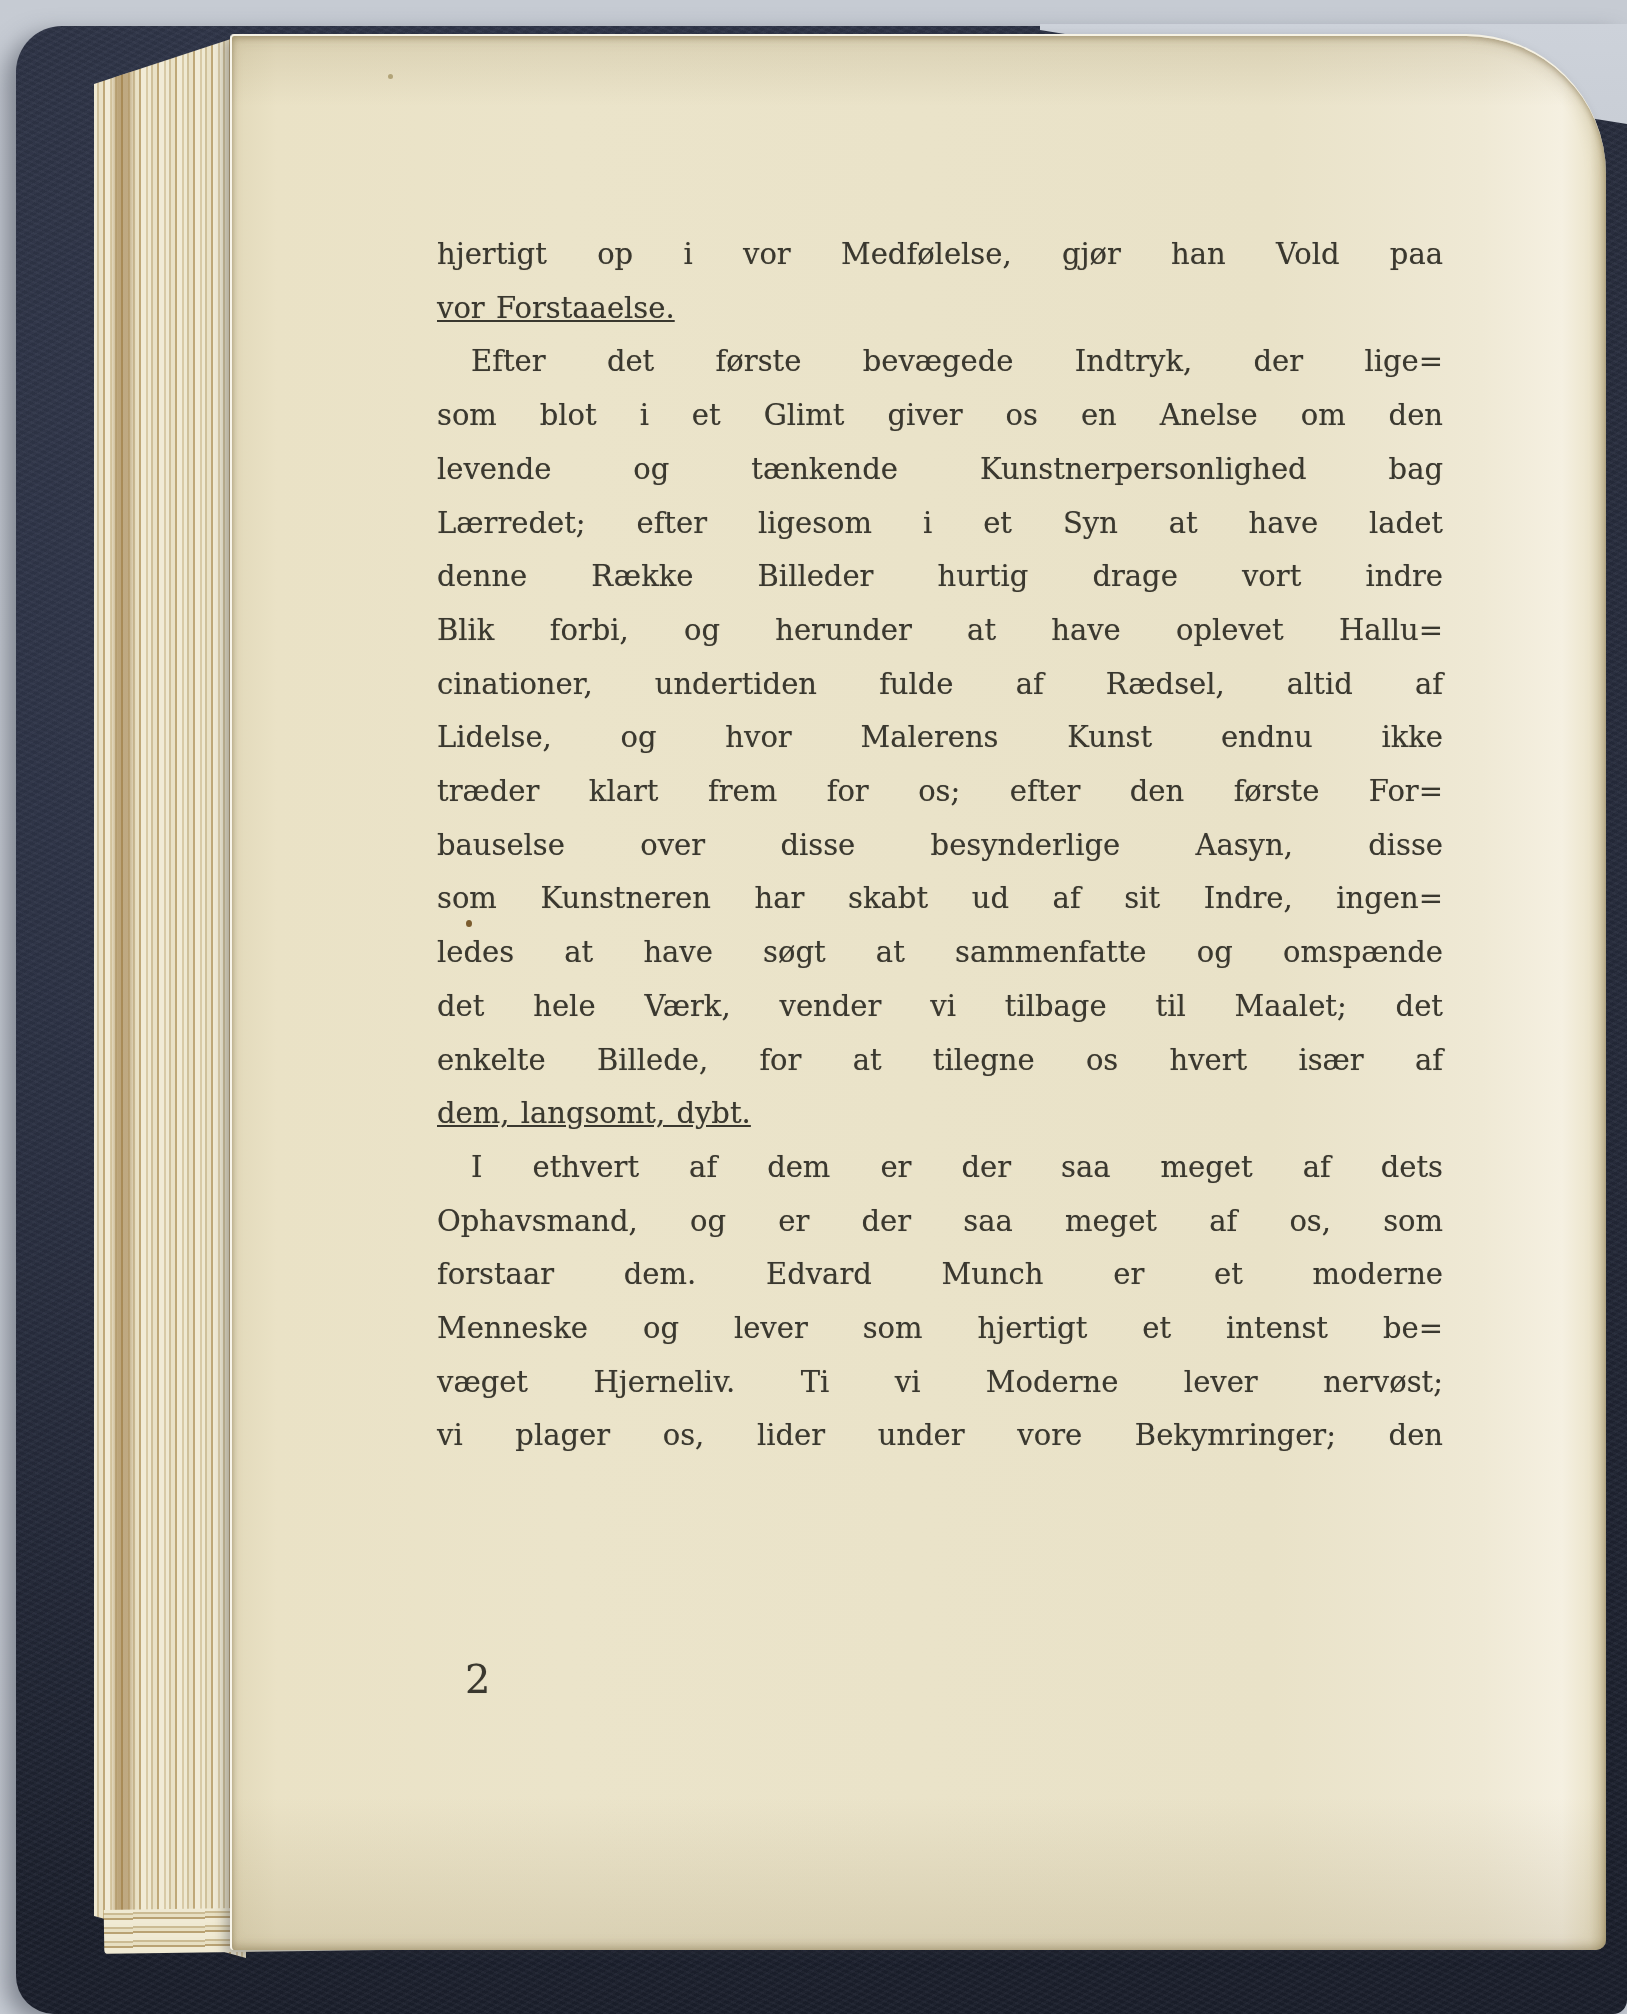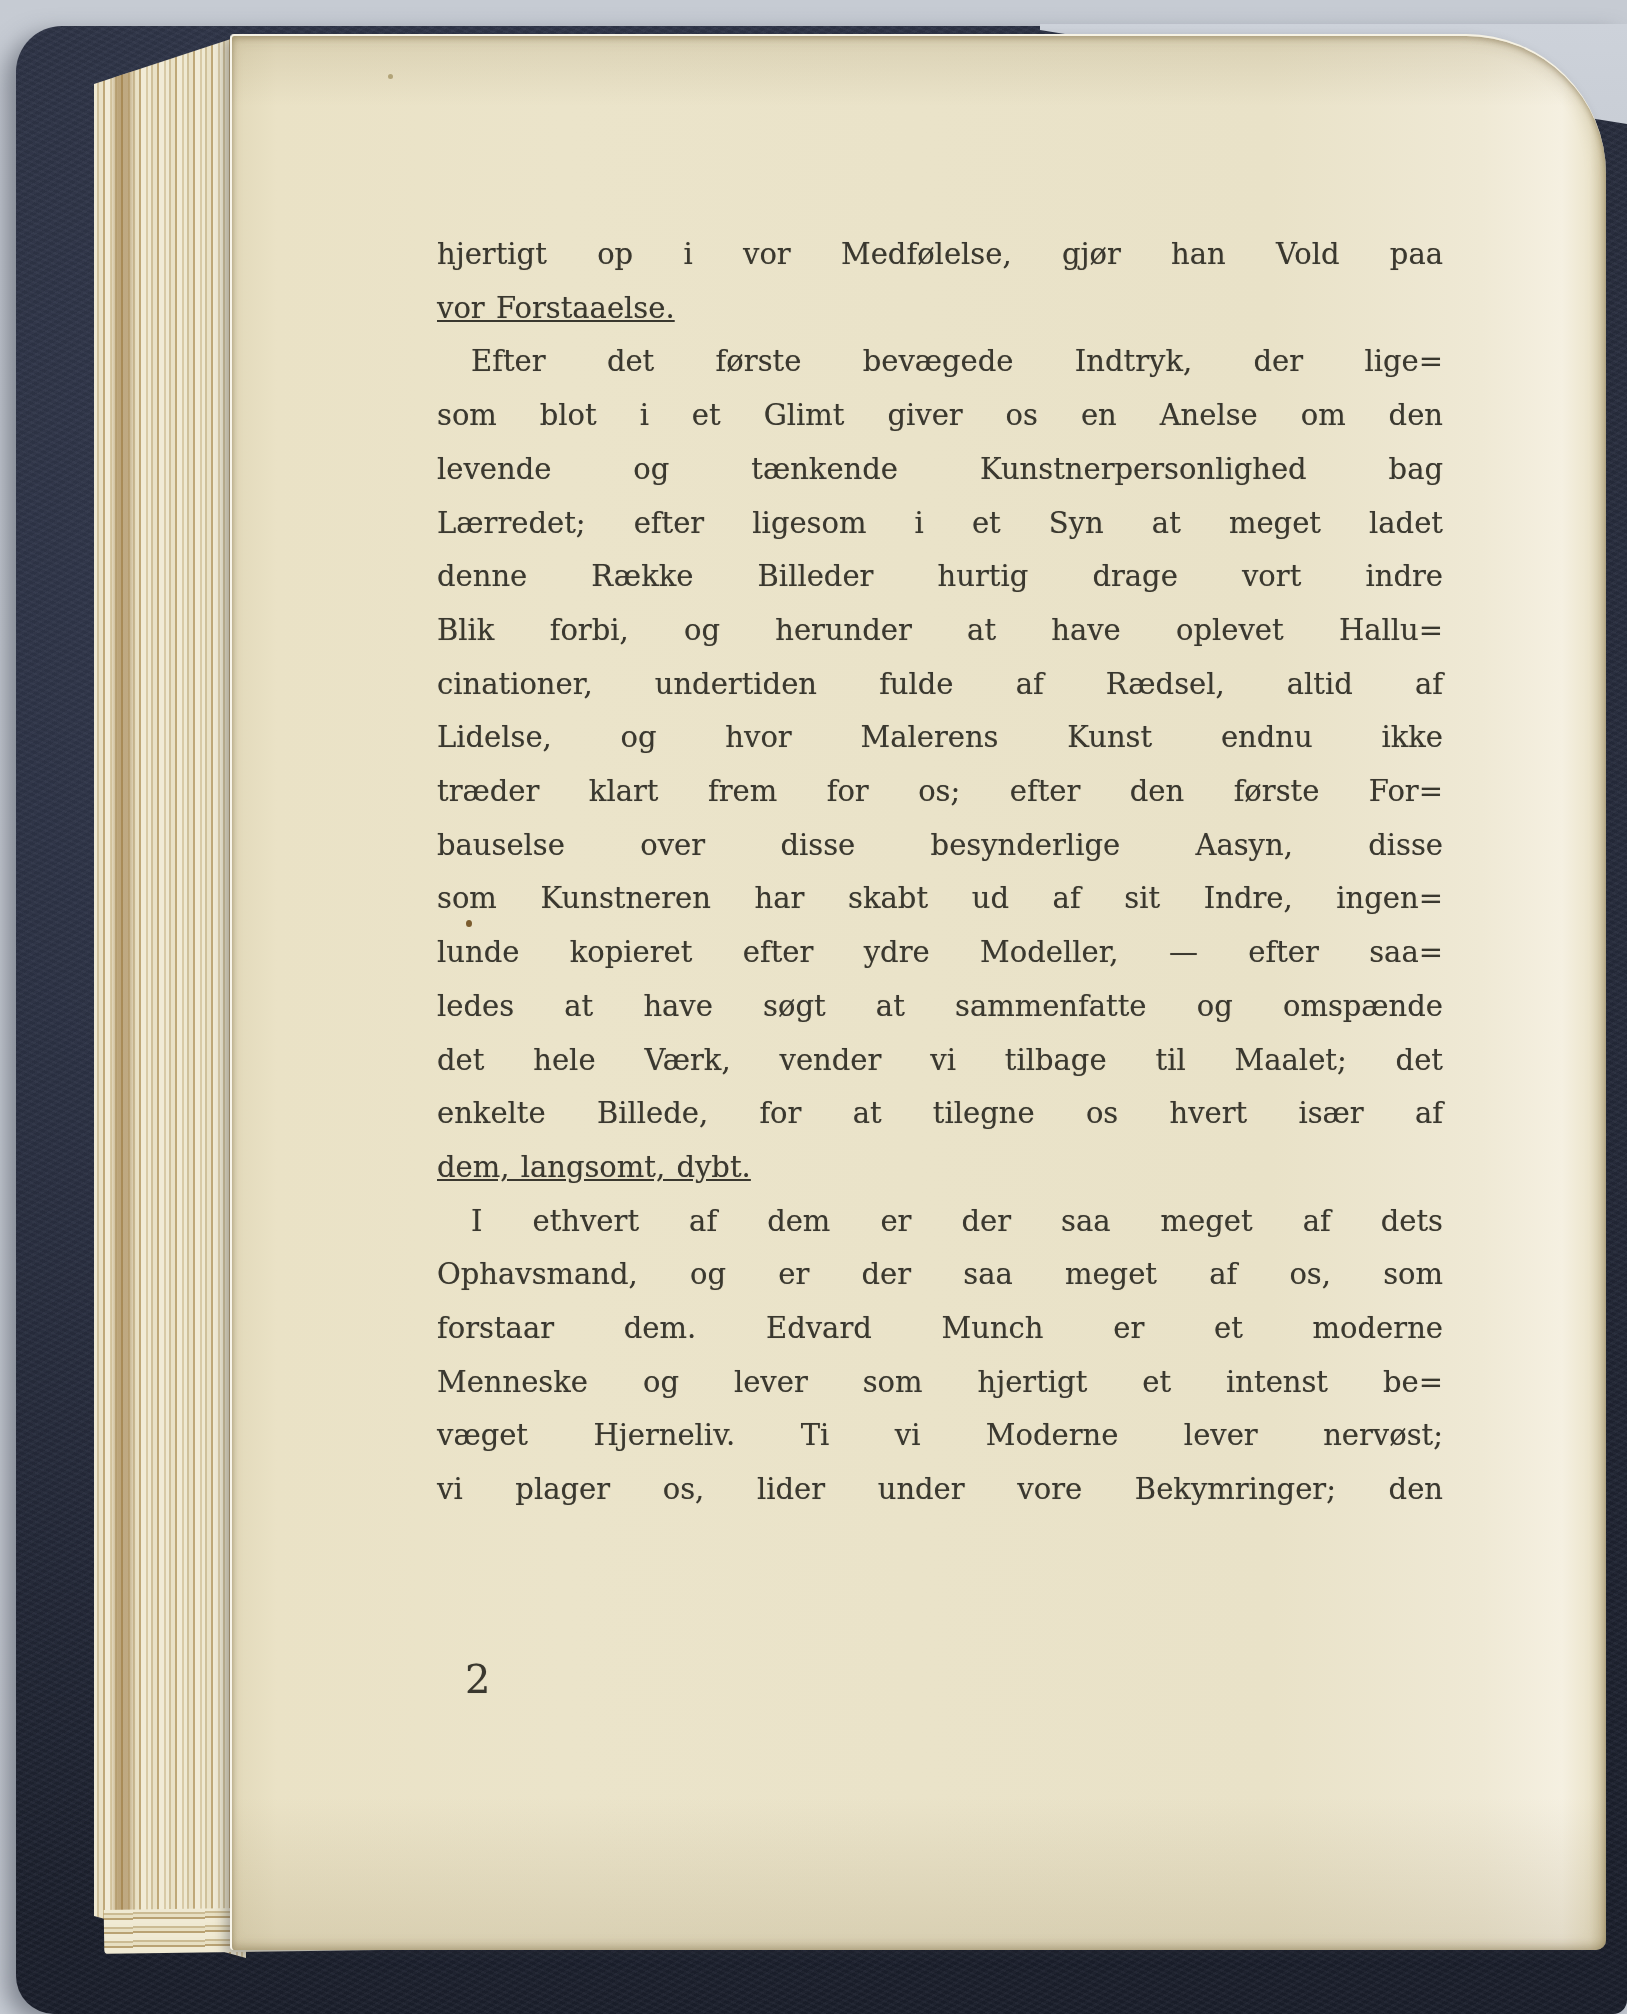--- a/index.html
+++ b/index.html
@@ -106,29 +106,28 @@
   <div class="fan-bottom"></div>
 
   <div class="page"></div>
 
   <div class="textblock">
     <div class="line">hjertigt op i vor Medfølelse, gjør han Vold paa</div>
     <div class="line pend">vor Forstaaelse.</div>
     <div class="line indent">Efter det første bevægede Indtryk, der lige=</div>
     <div class="line">som blot i et Glimt giver os en Anelse om den</div>
     <div class="line">levende og tænkende Kunstnerpersonlighed bag</div>
-    <div class="line">Lærredet; efter ligesom i et Syn at meget ladet</div>
+    <div class="line">Lærredet; efter ligesom i et Syn at have ladet</div>
     <div class="line">denne Række Billeder hurtig drage vort indre</div>
     <div class="line">Blik forbi, og herunder at have oplevet Hallu=</div>
     <div class="line">cinationer, undertiden fulde af Rædsel, altid af</div>
     <div class="line">Lidelse, og hvor Malerens Kunst endnu ikke</div>
     <div class="line">træder klart frem for os; efter den første For=</div>
     <div class="line">bauselse over disse besynderlige Aasyn, disse</div>
     <div class="line">som Kunstneren har skabt ud af sit Indre, ingen=</div>
-    <div class="line">lunde kopieret efter ydre Modeller, — efter saa=</div>
     <div class="line">ledes at have søgt at sammenfatte og omspænde</div>
     <div class="line">det hele Værk, vender vi tilbage til Maalet; det</div>
     <div class="line">enkelte Billede, for at tilegne os hvert især af</div>
     <div class="line pend">dem, langsomt, dybt.</div>
     <div class="line indent">I ethvert af dem er der saa meget af dets</div>
     <div class="line">Ophavsmand, og er der saa meget af os, som</div>
     <div class="line">forstaar dem. Edvard Munch er et moderne</div>
     <div class="line">Menneske og lever som hjertigt et intenst be=</div>
     <div class="line">væget Hjerneliv. Ti vi Moderne lever nervøst;</div>
     <div class="line">vi plager os, lider under vore Bekymringer; den</div>

